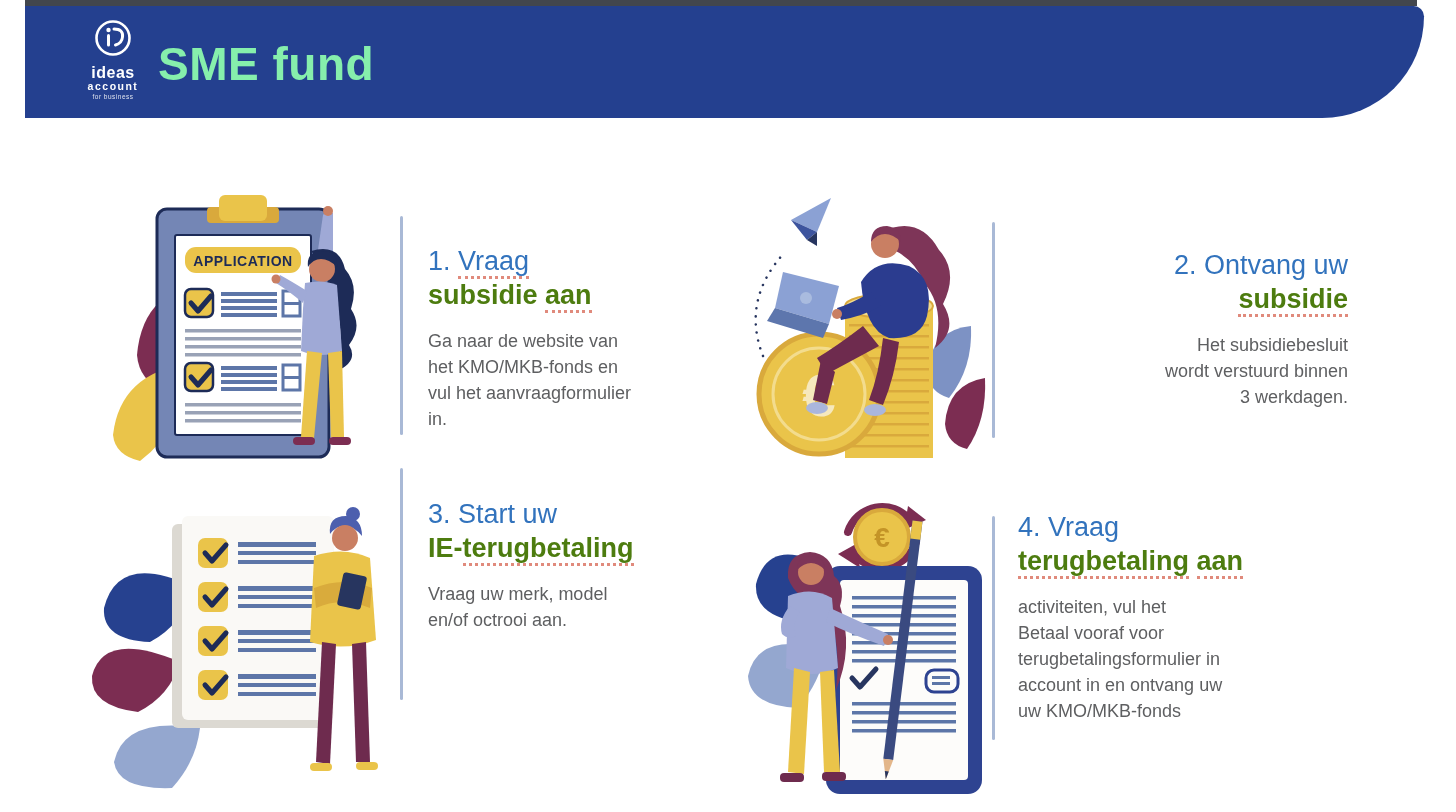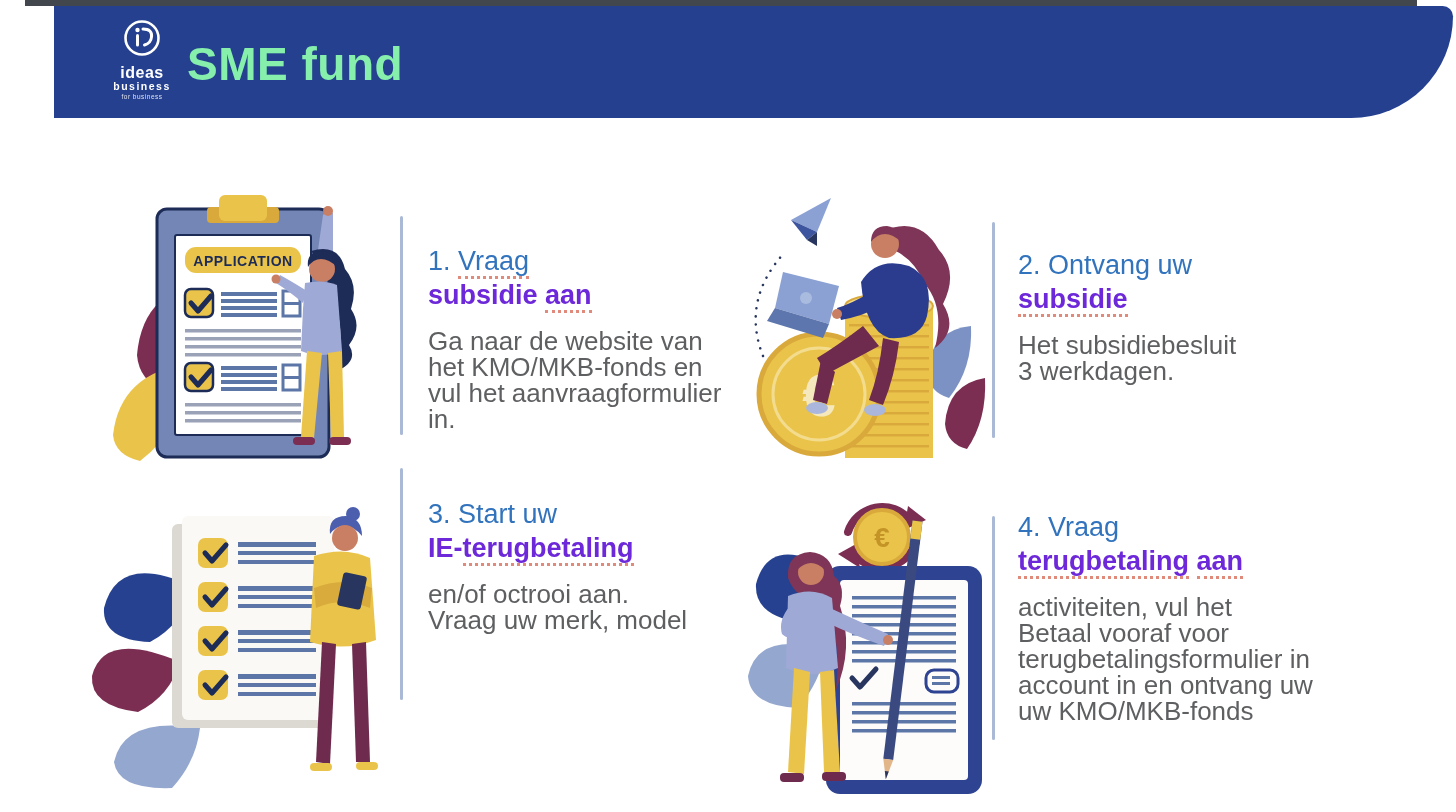--- a/index.html
+++ b/index.html
@@ -4,68 +4,68 @@
 <style>
   html,body{margin:0;padding:0;background:#ffffff;}
   .canvas{
     position:relative;width:1456px;height:812px;background:#ffffff;overflow:hidden;
     font-family:"Liberation Sans", sans-serif;
   }
   
   .top-edge{position:absolute;left:25px;top:0;width:1392px;height:6px;background:#42464d;}
   .banner{
     position:absolute;left:25px;top:6px;width:1399px;height:112px;
-    background:#24408f;border-radius:0 12px 118px 0;margin-left:29px;
+    background:#24408f;border-radius:0 12px 118px 0;
   }
   .logo{position:absolute;left:48px;top:12px;width:80px;text-align:center;color:#ffffff;}
   .logo .brand-ideas{display:block;font-size:16px;font-weight:bold;letter-spacing:.5px;line-height:17px;margin-top:2px;}
   .logo .brand-powered{display:block;font-size:10.5px;font-weight:bold;letter-spacing:1.5px;line-height:11px;}
   .logo .brand-for{display:block;font-size:6.5px;letter-spacing:.5px;opacity:.85;line-height:9px;}
   .banner-title{
     position:absolute;left:133px;top:30px;color:#86efac;
     font-size:46px;font-weight:600;letter-spacing:.5px;line-height:56px;white-space:nowrap;
   }
   
   .ill{position:absolute;}
   .vdiv{position:absolute;width:3px;background:#a9b9d6;border-radius:2px;}
   .vdiv.d1{left:400px;top:216px;height:219px;}
   .vdiv.d2{left:992px;top:222px;height:216px;}
   .vdiv.d3{left:400px;top:468px;height:232px;}
   .vdiv.d4{left:992px;top:516px;height:224px;}
   .txt{position:absolute;}
   .txt.t1{left:428px;top:244px;width:312px;}
-  .txt.t2{left:1018px;top:248px;width:330px;}
+  .txt.t2{left:1018px;top:248px;width:330px;text-align:right;}
   .txt.t3{left:428px;top:497px;width:312px;}
   .txt.t4{left:1018px;top:510px;width:340px;}
   .step-title{margin:0;font-size:27px;line-height:34px;}
   .step-title .l1{display:block;color:#3273bd;font-weight:400;}
-  .step-title .l2{display:block;color:#6d28d9;font-weight:700;}
+  .step-title .l2{display:block;color:#4d7c0f;font-weight:700;}
   .dlink{border-bottom:3px dotted #e08a7c;}
-  .step-body{margin-top:16px;color:#5e5f61;font-size:26px;line-height:26px;}
+  .step-body{margin-top:16px;color:#5e5f61;font-size:18px;line-height:26px;}
   .ill-1{left:95px;top:193px;width:300px;height:280px;}
   .ill-2{left:733px;top:188px;width:258px;height:287px;}
   .ill-3{left:72px;top:490px;width:322px;height:318px;}
   .ill-4{left:730px;top:480px;width:268px;height:330px;}
 </style>
 </head>
 <body>
 
 <div class="canvas">
 
   <div class="top-edge"></div>
   <header class="banner">
     <div class="logo">
       <svg width="40" height="40" viewBox="-20 -20 40 40">
         <circle cx="0" cy="0" r="16.5" fill="none" stroke="#ffffff" stroke-width="2.6"></circle>
         <circle cx="-4.5" cy="-8" r="2.2" fill="#ffffff"></circle>
         <path d="M-4.5,-2.5 L-4.5,7" stroke="#ffffff" stroke-width="3" stroke-linecap="round"></path>
         <path d="M1,-9 Q10.5,-9 9.5,-1 Q9,5 2.5,7" fill="none" stroke="#ffffff" stroke-width="3" stroke-linecap="round"></path>
       </svg>
       <span class="brand-ideas">ideas</span>
-      <span class="brand-powered">business</span>
+      <span class="brand-powered">account</span>
       <span class="brand-for">for business</span>
     </div>
     <div class="banner-title">SME fund</div>
   </header>
 
   <svg class="ill ill-1" viewBox="0 0 300 280">
     <g>
       <path d="M122,88 Q48,92 42,162 Q44,188 70,198 Q118,160 122,88 Z" fill="#7c2d52"></path>
       <path d="M95,170 Q25,180 18,242 Q20,262 45,268 Q92,232 95,170 Z" fill="#eac44a"></path>
     </g>
@@ -195,20 +195,21 @@
     </g>
   </svg>
   <div class="vdiv d2"></div>
   <div class="txt t2">
     <h2 class="step-title">
       <span class="l1"><span>2. Ontvang uw</span><span class="dlink"></span></span>
       <span class="l2"><span></span><span class="dlink">subsidie</span></span>
     </h2>
     <div class="step-body">
       <div>Het subsidiebesluit</div>
+      <div>wordt verstuurd binnen</div>
       <div>3 werkdagen.</div>
     </div>
   </div>
 
   <svg class="ill ill-3" viewBox="0 0 322 318">
     <g>
       <path d="M120,96 Q46,62 32,118 Q30,150 78,152 Q112,134 120,96 Z" fill="#26418f"></path>
       <path d="M108,172 Q32,140 20,186 Q18,216 66,222 Q98,206 108,172 Z" fill="#7c2d52"></path>
       <path d="M128,238 Q52,226 42,272 Q46,300 100,298 Q124,272 128,238 Z" fill="#94a7cf"></path>
     </g>
@@ -259,22 +260,22 @@
       <rect x="284" y="272" width="22" height="8" rx="4" fill="#eac44a"></rect>
     </g>
   </svg>
   <div class="vdiv d3"></div>
   <div class="txt t3">
     <h2 class="step-title">
       <span class="l1"><span>3. Start uw</span><span class="dlink"></span></span>
       <span class="l2"><span>IE-</span><span class="dlink">terugbetaling</span></span>
     </h2>
     <div class="step-body">
+      <div>Vraag uw merk, model</div>
       <div>en/of octrooi aan.</div>
-      <div>Vraag uw merk, model</div>
     </div>
   </div>
 
   <svg class="ill ill-4" viewBox="0 0 268 330">
     <g>
       <path d="M104,92 Q40,52 26,104 Q24,136 70,142 Q98,126 104,92 Z" fill="#26418f"></path>
       <path d="M96,170 Q28,150 18,196 Q20,226 68,228 Q90,202 96,170 Z" fill="#94a7cf"></path>
     </g>
     <g>
       <path d="M118,52 A36,36 0 0 1 180,40" stroke="#7c2d52" stroke-width="8" fill="none" stroke-linecap="round"></path>

